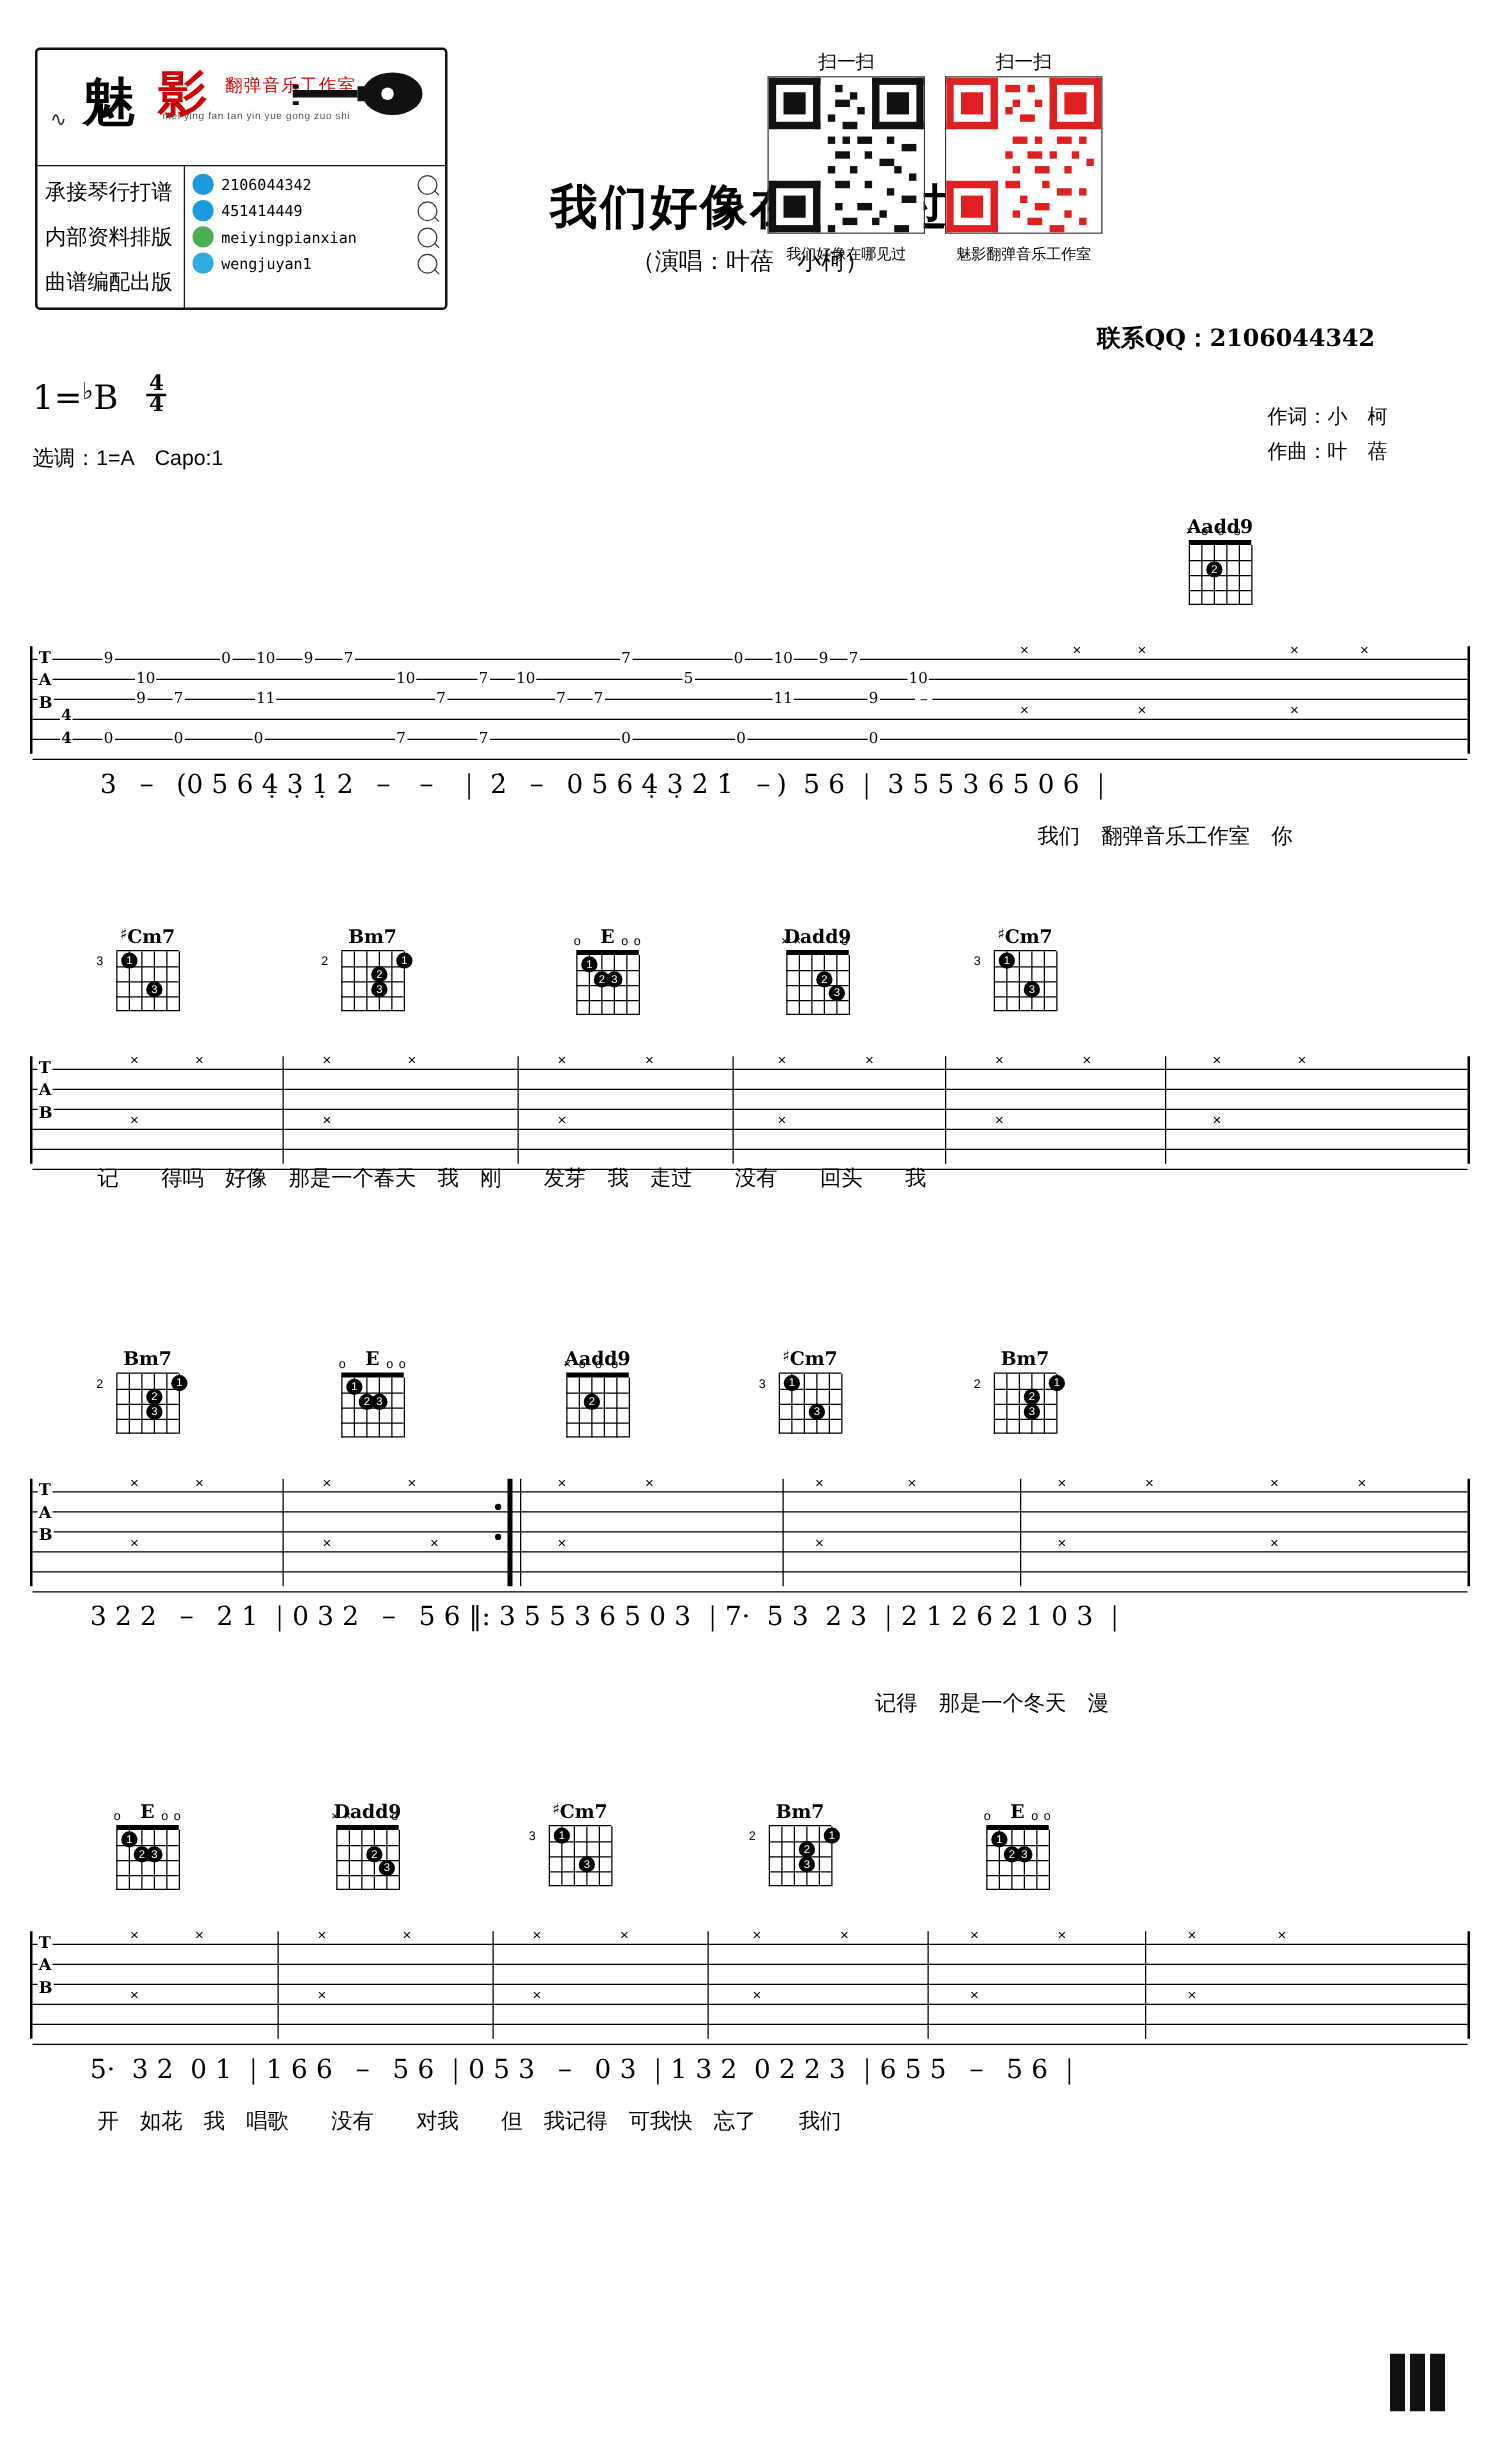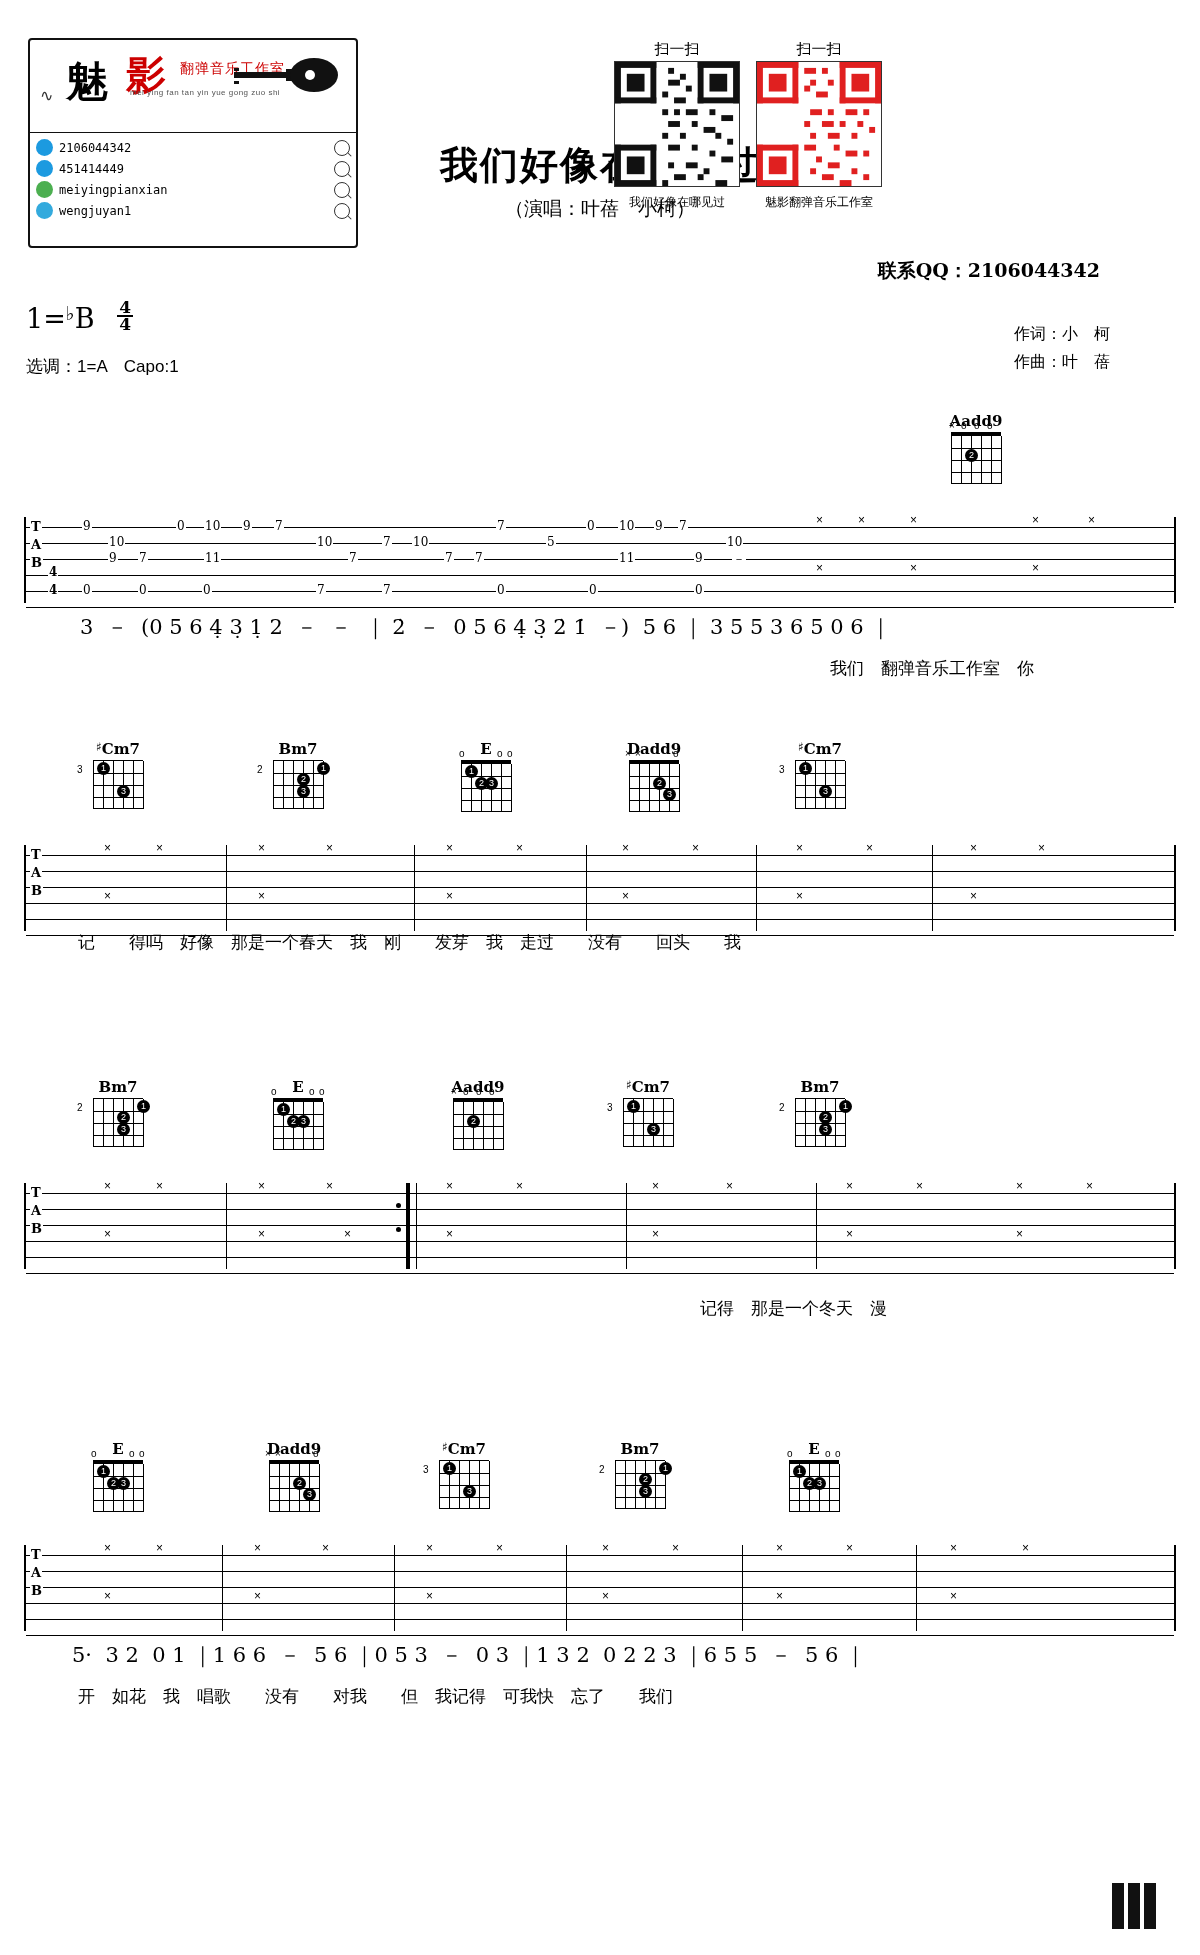--- a/index.html
+++ b/index.html
@@ -96,20 +96,25 @@
       <svg class="guitar" viewBox="0 0 108 40">
         <rect x="0" y="16" width="52" height="6" fill="#111"></rect>
         <rect x="52" y="13" width="8" height="12" fill="#111"></rect>
         <ellipse cx="80" cy="19" rx="24" ry="17" fill="#111"></ellipse>
         <circle cx="76" cy="19" r="5" fill="#fff"></circle>
         <rect x="0" y="12" width="5" height="3" fill="#111"></rect>
         <rect x="0" y="25" width="5" height="3" fill="#111"></rect>
       </svg>
     </div>
     <div class="logo-bottom">
+      <div class="logo-left">
+        <div>承接琴行打谱</div>
+        <div>内部资料排版</div>
+        <div>曲谱编配出版</div>
+      </div>
       <div class="logo-right">
         <div class="qline">
           <span class="qicon qq"></span>
           <span class="qtxt">2106044342</span>
           <span class="qmag"></span>
         </div>
         <div class="qline">
           <span class="qicon qq2"></span>
           <span class="qtxt">451414449</span>
           <span class="qmag"></span>
@@ -634,20 +639,23 @@
         <span class="xm" style="left:990px;top:-4px">×</span>
         <span class="xm" style="left:1060px;top:-4px">×</span>
       <span class="xm" style="left:78px;top:44px">×</span>
         <span class="xm" style="left:232px;top:44px">×</span>
         <span class="xm" style="left:318px;top:44px">×</span>
         <span class="xm" style="left:420px;top:44px">×</span>
         <span class="xm" style="left:626px;top:44px">×</span>
         <span class="xm" style="left:820px;top:44px">×</span>
         <span class="xm" style="left:990px;top:44px">×</span>
     </div>
+    <div class="melody" style="margin-top:10px">
+      <div class="mel" style="left:72px;top:0">3 2 2  －  2 1 ｜0 3 2  －  5 6 ‖: 3 5 5 3 6 5 0 3 ｜7·  5 3  2 3 ｜2 1 2 6 2 1 0 3 ｜</div>
+    </div>
     <div class="lyrics" style="height:58px">
       <div class="lyr" style="left:700px;top:28px">记得　那是一个冬天　漫</div>
     </div>
   </div>
 
   <div class="system" style="top:1440px">
     <div class="chords">
       <div class="chord" style="left:82px;width:72px;">
         <div class="chord-name">E</div>
         <div class="diagram">

